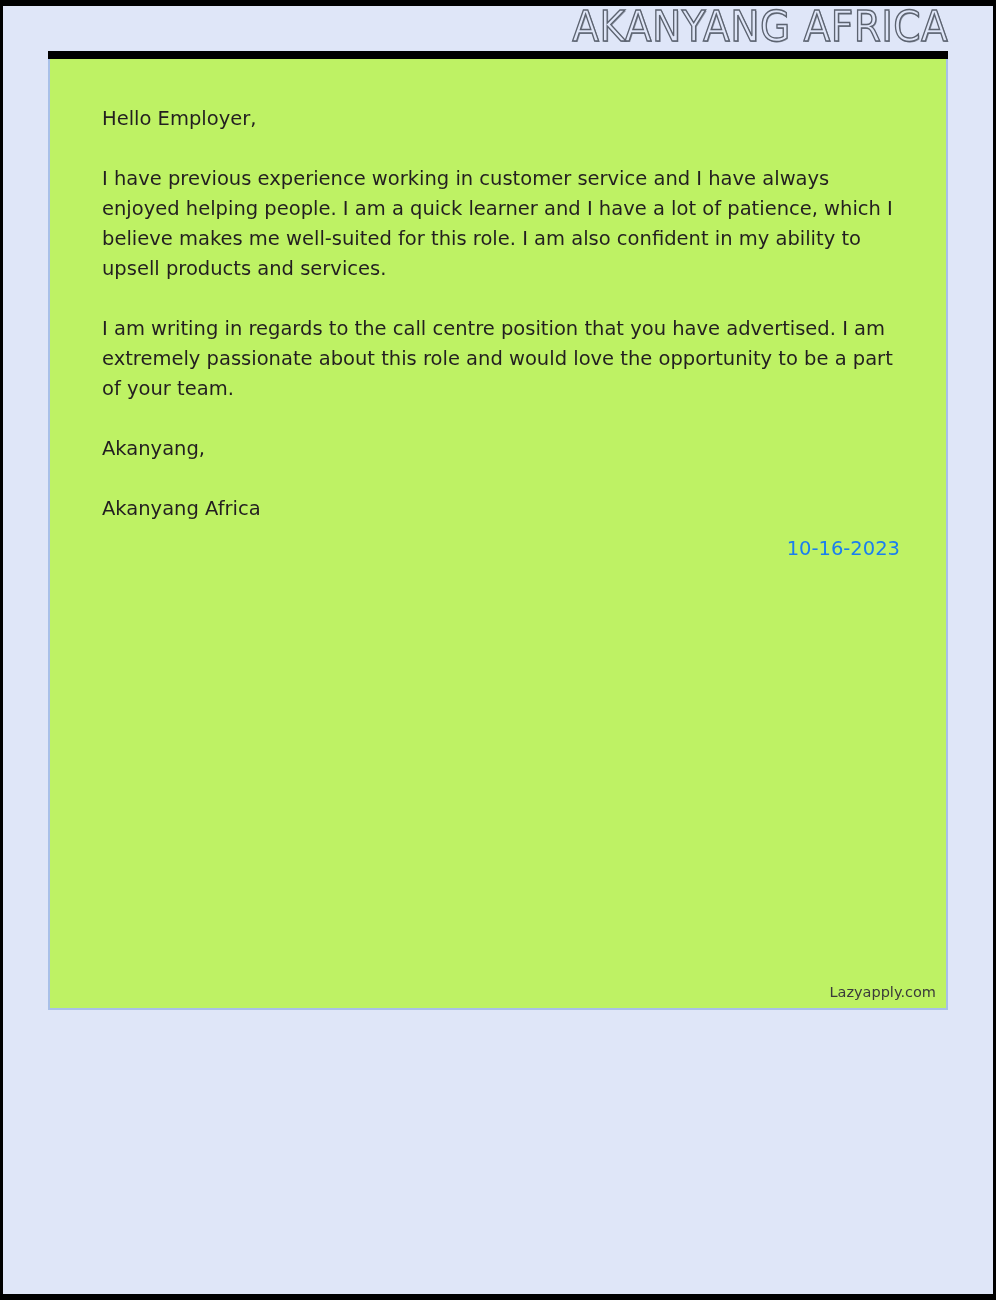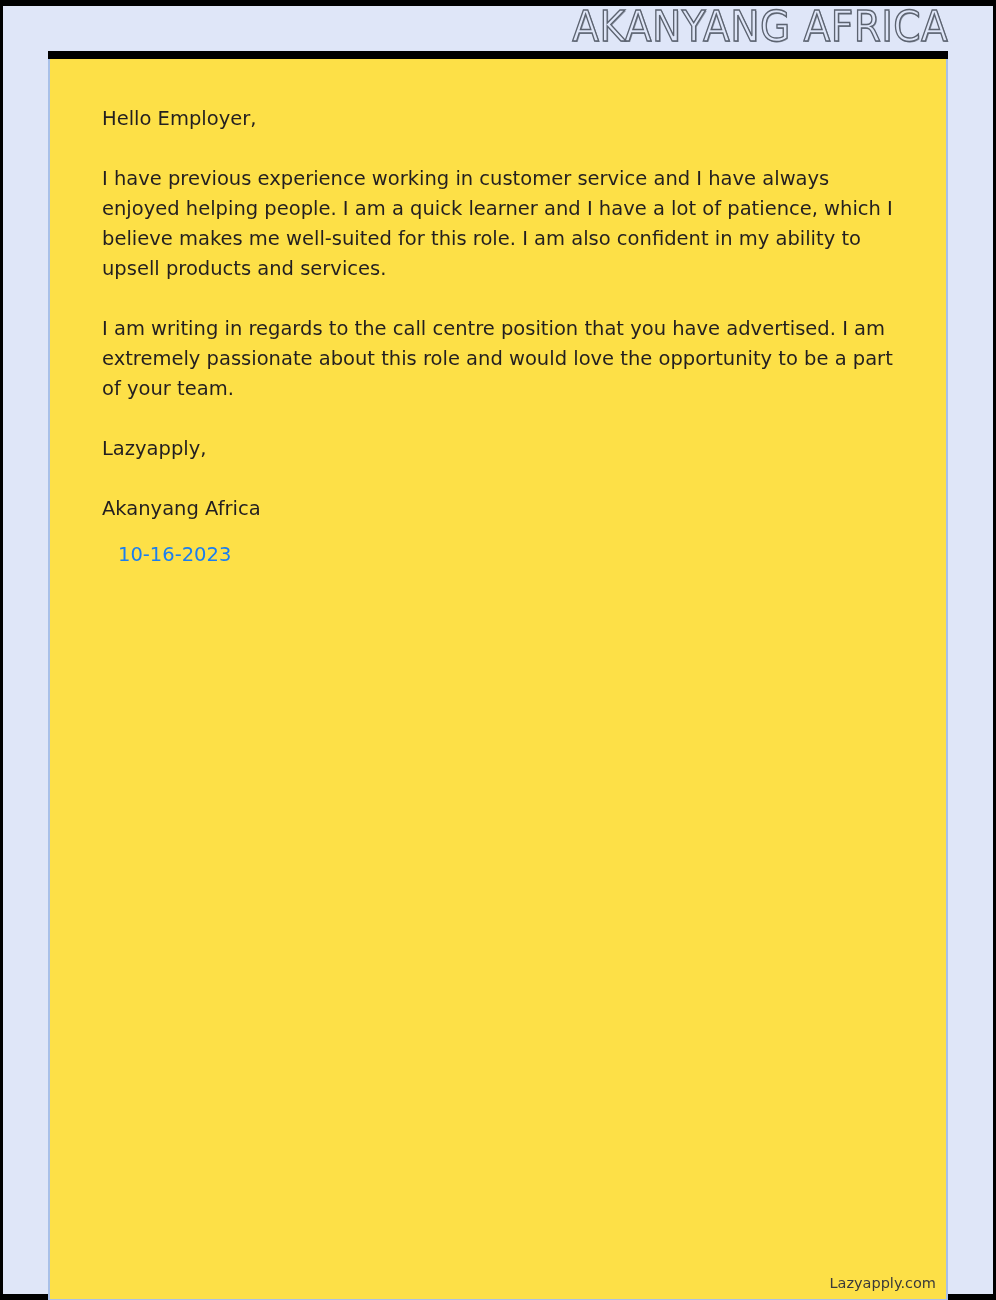--- a/index.html
+++ b/index.html
@@ -61,23 +61,23 @@
     height: 8px;
     background: #000000;
   }
 
   
   .doc-sheet {
     position: absolute;
     left: 45px;
     top: 53px;
     width: 900px;
-    height: 1242px;
+    height: 951px;
     box-sizing: border-box;
-    background: #fde047;
+    background: #bef264;
     border-left: 2px solid #a8c0e8;
     border-right: 2px solid #a8c0e8;
     border-bottom: 2px solid #a8c0e8;
   }
 
   .doc-body {
     position: absolute;
     left: 52px;
     top: 45px;
     width: 798px;
@@ -97,21 +97,22 @@
     font-size: 19.5px;
     line-height: 30px;
     color: #231f20;
     margin: 0 0 10px 0;
   }
 
   .letter-date {
     font-size: 19.5px;
     line-height: 30px;
     color: #1a7ef0;
-    margin: 16px;
+    margin: 0;
+    text-align: right;
   }
 
   
   .doc-footer {
     position: absolute;
     right: 10px;
     bottom: 6px;
     font-size: 14.5px;
     line-height: 20px;
     color: #3a3a3a;
@@ -134,21 +135,21 @@
     <div class="doc-body">
 
       <p class="letter-line">Hello Employer,</p>
 
       <p class="letter-para">I have previous experience working in customer service and I have always enjoyed helping people. I am a quick learner and I have a lot of patience, which I believe makes me well-suited for this role. I am also confident in my ability to upsell products and services.</p>
 
       <p class="letter-para">I am writing in regards to the call centre position that you have advertised. I am extremely passionate about this role and would love the opportunity to be a part of your team.</p>
 
 
 
-      <p class="letter-line">Lazyapply,</p>
+      <p class="letter-line">Akanyang,</p>
 
       <p class="signature-name">Akanyang Africa</p>
 
       <p class="letter-date">10-16-2023</p>
 
     </div>
 
     <div class="doc-footer">Lazyapply.com</div>
 
   </div>

